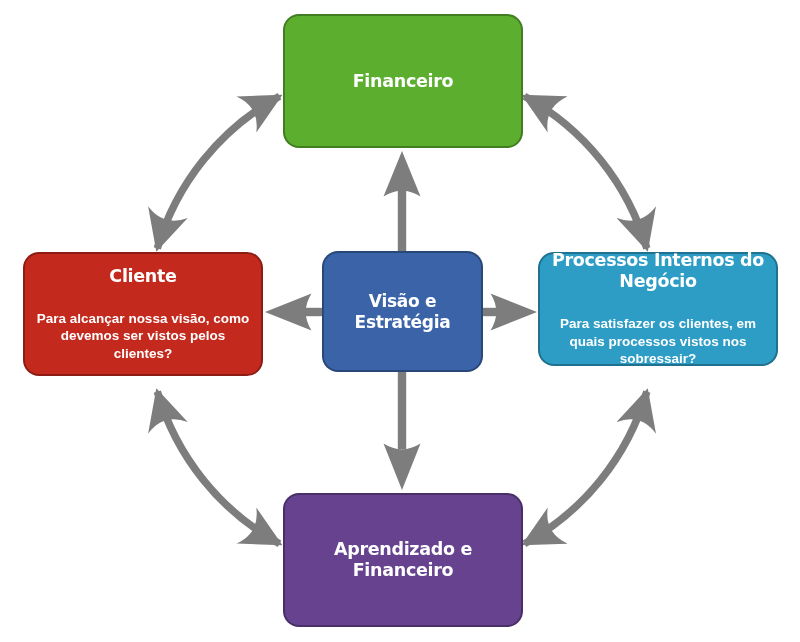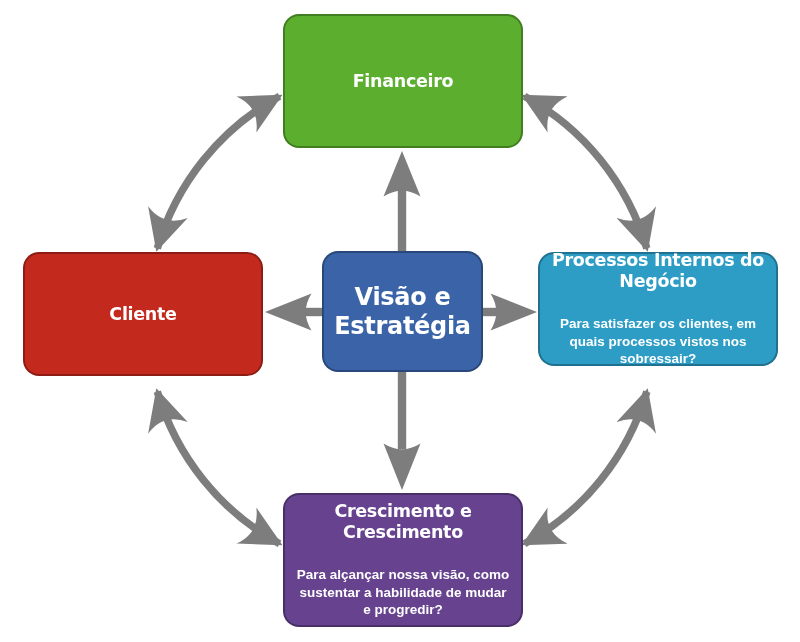--- a/index.html
+++ b/index.html
@@ -54,21 +54,21 @@
     font-weight: bold;
     font-size: 13.5px;
     line-height: 1.3;
     margin-top: 3px;
   }
   #box-financeiro  { left: 283px; top: 14px;  width: 240px; height: 134px; background: var(--c-green, #5bae2e); }
   #box-cliente     { left: 23px;  top: 252px; width: 240px; height: 124px; background: var(--c-red, #c4291d); }
   #box-processos   { left: 538px; top: 252px; width: 240px; height: 114px; background: var(--c-teal, #2d9dc6); }
   #box-aprendizado { left: 283px; top: 493px; width: 240px; height: 134px; background: var(--c-purple, #66428f); }
   #box-centro      { left: 322px; top: 251px; width: 161px; height: 121px; background: var(--c-blue, #3a63a8); }
-  #box-centro .title { font-size: 24px; }
+  #box-centro .title { font-size: 17px; }
 </style>
 </head>
 <body>
 
 <div class="stage">
 
   <svg class="arrows" viewBox="0 0 800 642" xmlns="http://www.w3.org/2000/svg">
     <defs>
       <marker id="ah" viewBox="0 0 12 12" refX="11" refY="6" markerWidth="5.5" markerHeight="5.5" orient="auto-start-reverse" markerUnits="strokeWidth">
         <path d="M0 0 L12 6 L0 12 Q4.5 6 0 0 Z" fill="#7D7D7D"></path>
@@ -97,29 +97,29 @@
       <path class="head" d="M537 312 L490.5 293.5 Q502 312 490.5 330.5 Z"></path>
     </g>
   </svg>
 
   <div class="box" id="box-financeiro">
     <div class="title">Financeiro</div>
   </div>
 
   <div class="box" id="box-cliente">
     <div class="title">Cliente</div>
+    <div class="question">Para alcançar nossa visão, como devemos ser vistos pelos clientes?</div>
   </div>
 
   <div class="box" id="box-processos">
     <div class="title">Processos Internos do Negócio</div>
     <div class="question">Para satisfazer os clientes, em quais processos vistos nos sobressair?</div>
   </div>
 
   <div class="box" id="box-aprendizado">
-    <div class="title">Crescimento e Crescimento</div>
-    <div class="question">Para alçançar nossa visão, como sustentar a habilidade de mudar e progredir?</div>
+    <div class="title">Aprendizado e Financeiro</div>
   </div>
 
   <div class="box" id="box-centro">
     <div class="title">Visão e Estratégia</div>
   </div>
 
 </div>
 
 </body></html>

